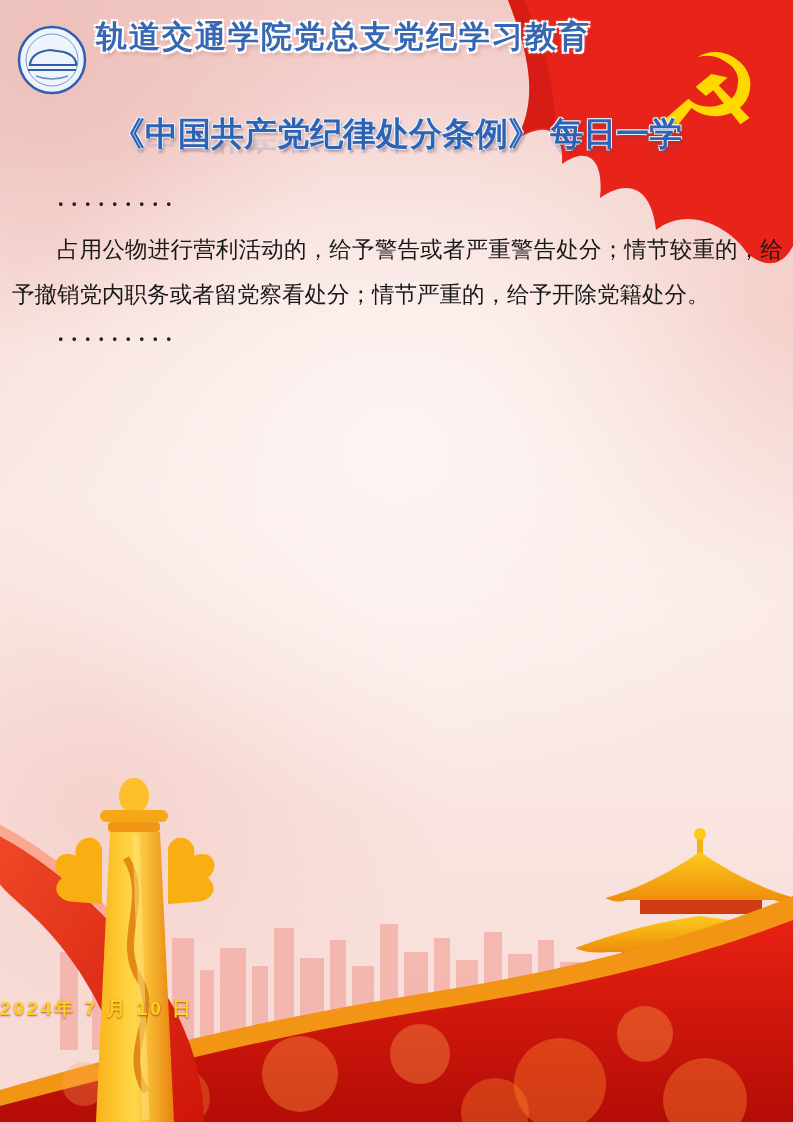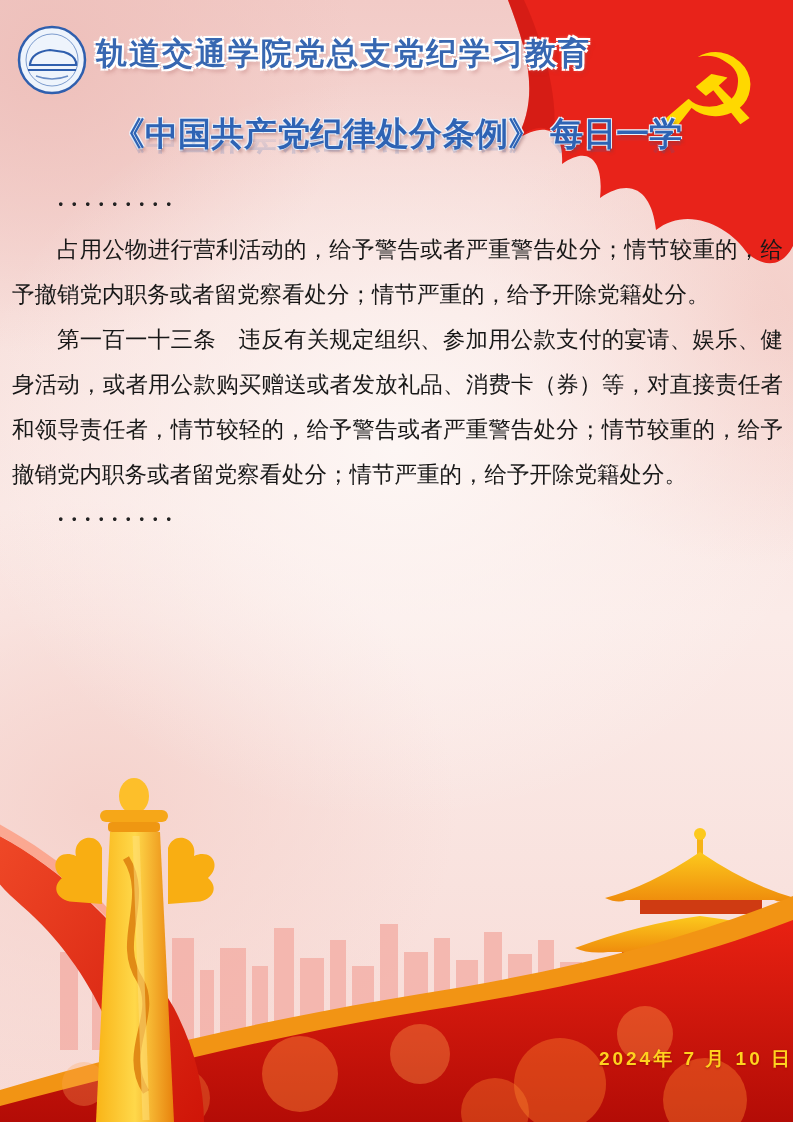--- a/index.html
+++ b/index.html
@@ -10,21 +10,21 @@
       radial-gradient(90% 55% at 50% 40%, #fdf6f4 0%, rgba(253,246,244,0) 60%),
       radial-gradient(55% 38% at 6% 5%, #eec0bb 0%, rgba(238,192,187,0) 70%),
       radial-gradient(50% 32% at 96% 28%, #f4cfc9 0%, rgba(244,207,201,0) 70%),
       radial-gradient(70% 42% at 12% 72%, #f5d2cc 0%, rgba(245,210,204,0) 65%),
       linear-gradient(180deg,#f2cbc7 0%,#f8e1dd 28%,#fbebe8 55%,#f7dad5 100%);
   }
   svg{display:block;}
   
   .logo{position:absolute;left:16px;top:24px;width:72px;height:72px;z-index:6;}
   .header-title{
-    position:absolute;left:96px;top:33px;z-index:6;
+    position:absolute;left:96px;top:16px;z-index:6;
     font-size:31px;font-weight:bold;letter-spacing:2px;color:#3767b1;
     text-shadow:-2px -2px 0 #fff,2px -2px 0 #fff,-2px 2px 0 #fff,2px 2px 0 #fff,
       0 0 4px #fff,3px 4px 4px rgba(150,60,60,.35);
     white-space:nowrap;
   }
   .subtitle-wrap{position:absolute;left:112px;top:112px;z-index:6;white-space:nowrap;}
   .subtitle{
     font-family:"Liberation Sans","DejaVu Sans",sans-serif;
     font-size:33px;font-weight:bold;letter-spacing:0px;color:#2e63b4;
     text-shadow:-1px -1px 0 #eaf1fb,1px -1px 0 #eaf1fb,-1px 1px 0 #eaf1fb,
@@ -46,21 +46,21 @@
   .huabiao{position:absolute;left:38px;top:778px;width:194px;height:344px;z-index:4;}
   
   .doc{
     position:absolute;left:12px;right:10px;top:182px;z-index:7;
     font-size:22.5px;line-height:45px;color:#181818;text-align:justify;
   }
   .doc p{margin:0;text-indent:2em;}
   .dots{font-weight:bold;letter-spacing:6px;text-indent:2em;color:#222;}
   .dots-bottom{margin-top:8px;}
   .date{
-    position:absolute;left:0;width:100%;top:1046px;z-index:8;text-align:right;
+    position:absolute;left:0;width:100%;top:996px;z-index:8;text-align:left;
     font-family:"Liberation Sans","DejaVu Sans",sans-serif;
     font-size:19px;font-weight:bold;letter-spacing:3px;color:#ffd21f;
     text-shadow:0 1px 2px rgba(130,15,0,.65);
   }
 </style>
 </head>
 <body>
 
 <div class="page">
 
@@ -183,19 +183,18 @@
 
   <div class="header-title">轨道交通学院党总支党纪学习教育</div>
   <div class="subtitle-wrap">
     <div class="subtitle">《中国共产党纪律处分条例》 每日一学</div>
     <div class="subtitle-reflection" aria-hidden="true">《中国共产党纪律处分条例》 每日一学</div>
   </div>
 
   <div class="doc">
     <p class="dots">·········</p>
     <p>占用公物进行营利活动的，给予警告或者严重警告处分；情节较重的，给予撤销党内职务或者留党察看处分；情节严重的，给予开除党籍处分。</p>
-    <p>第一百一十三条　违反有关规定组织、参加用公款支付的宴请、娱乐、健身活动，或者用公款购买赠送或者发放礼品、消费卡（券）等，对直接责任者和领导责任者，情节较轻的，给予警告或者严重警告处分；情节较重的，给予撤销党内职务或者留党察看处分；情节严重的，给予开除党籍处分。</p>
     <p class="dots dots-bottom">·········</p>
   </div>
 
   <div class="date">2024年 7 月 10 日</div>
 
 </div>
 
 </body></html>

